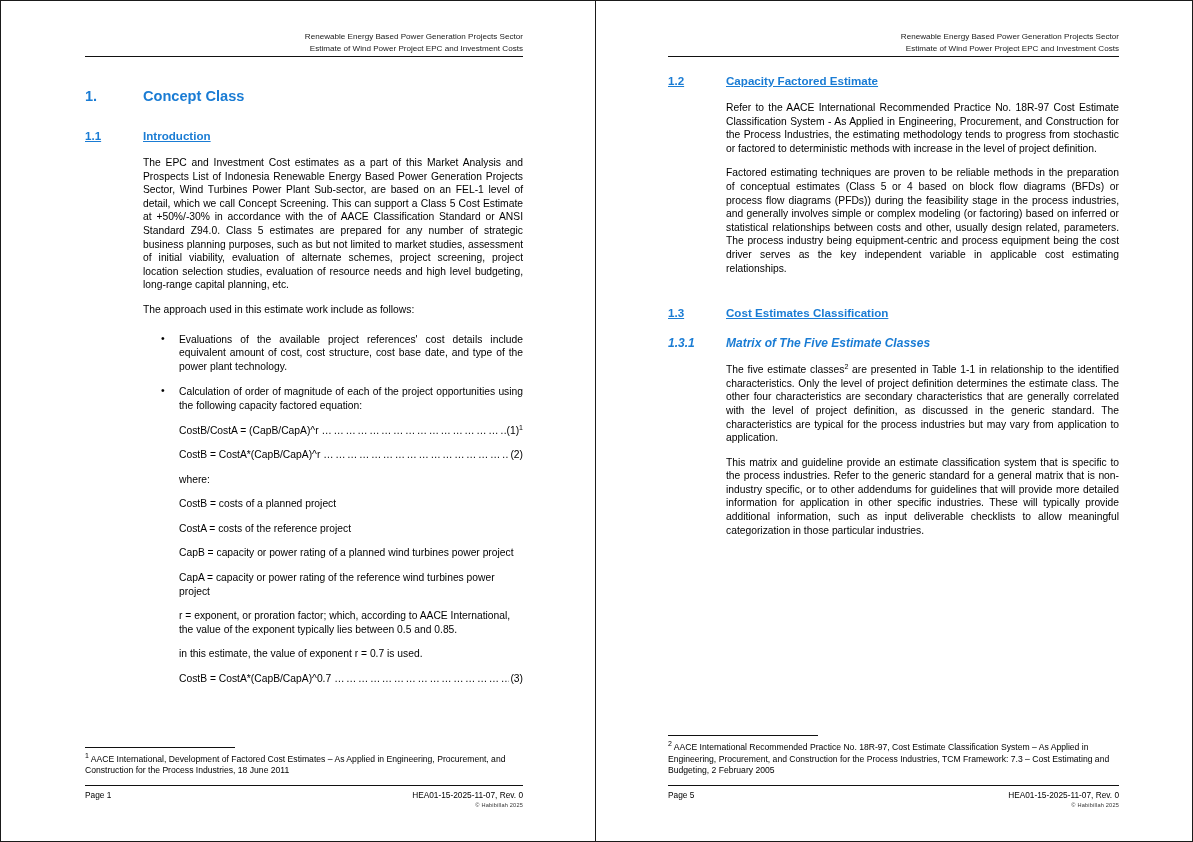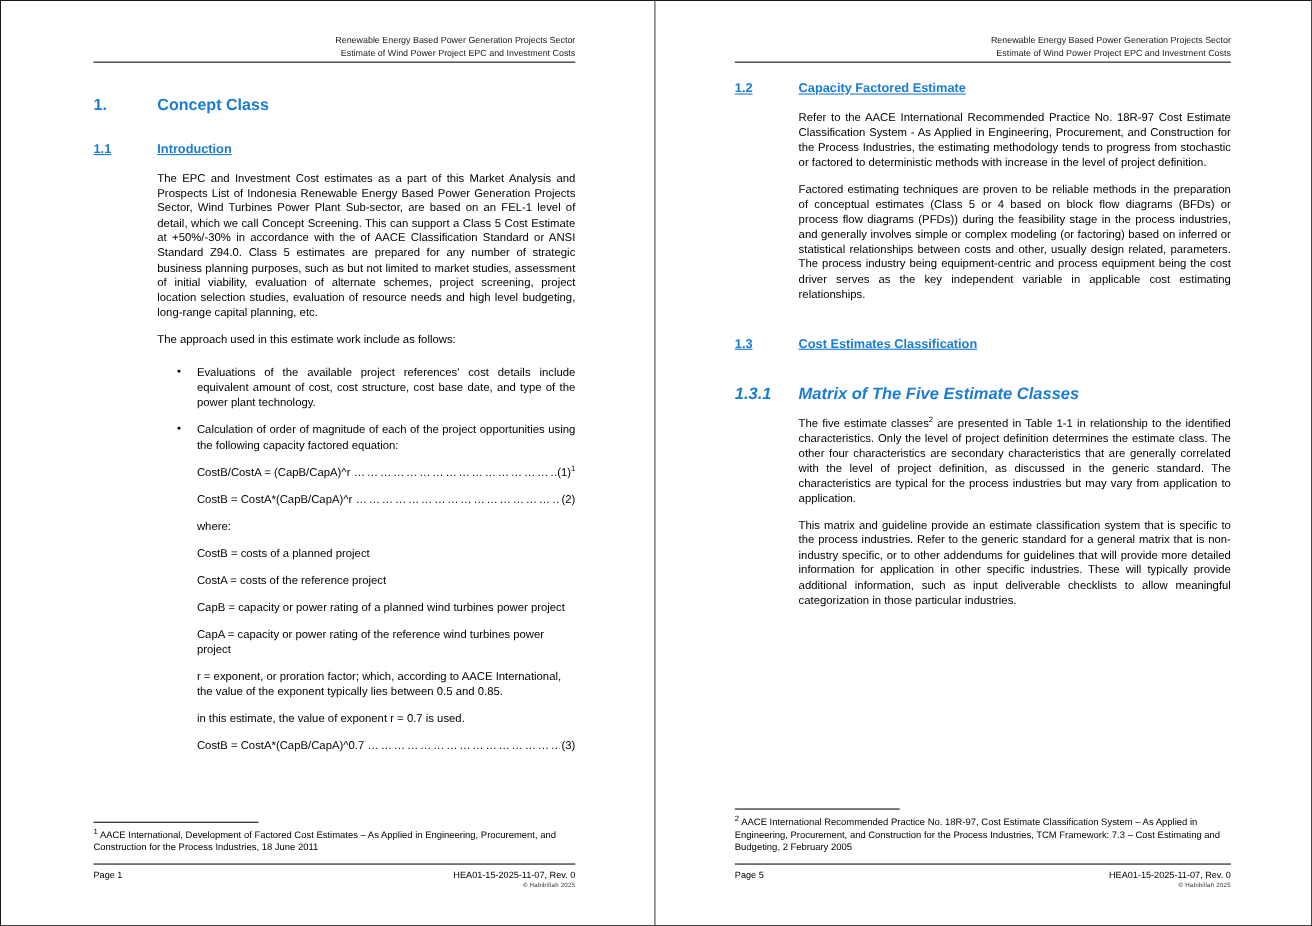--- a/index.html
+++ b/index.html
@@ -79,24 +79,24 @@
   }
   .h1 .num { width: 58px; flex: 0 0 58px; }
   .h2 {
     font-size: 11.6px;
     line-height: 15px;
     margin: 22px 0 0 0;
     text-decoration: underline;
   }
   .h2 .num { width: 58px; flex: 0 0 58px; }
   .h3 {
-    font-size: 15px;
+    font-size: 12px;
     line-height: 14px;
     font-style: italic;
-    margin: 32px 0 0 0;
+    margin: 16px 0 0 0;
   }
   .h3 .num { width: 58px; flex: 0 0 58px; }
 
   
   .body-block { margin-left: 58px; }
   p.para {
     margin: 11px 0 0 0;
     font-size: 10.3px;
     line-height: 13.6px;
     text-align: justify;

